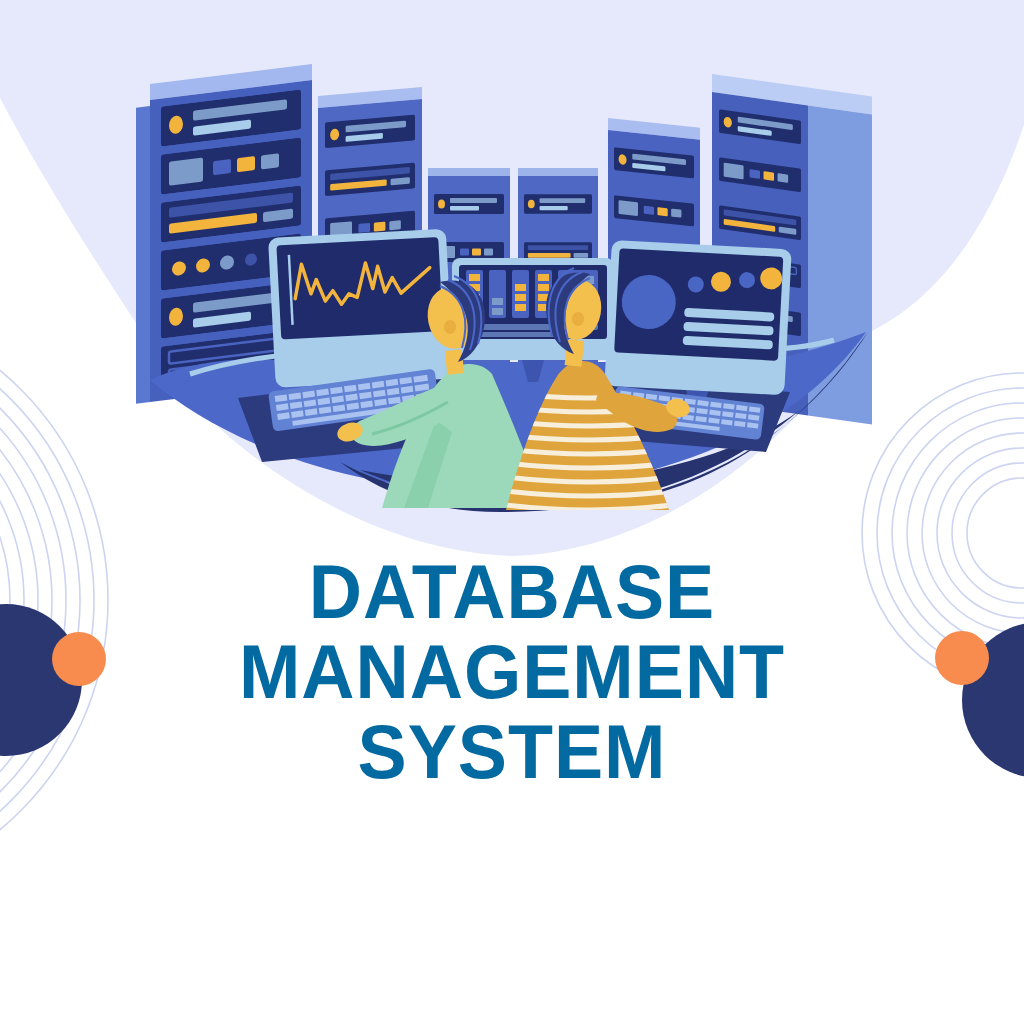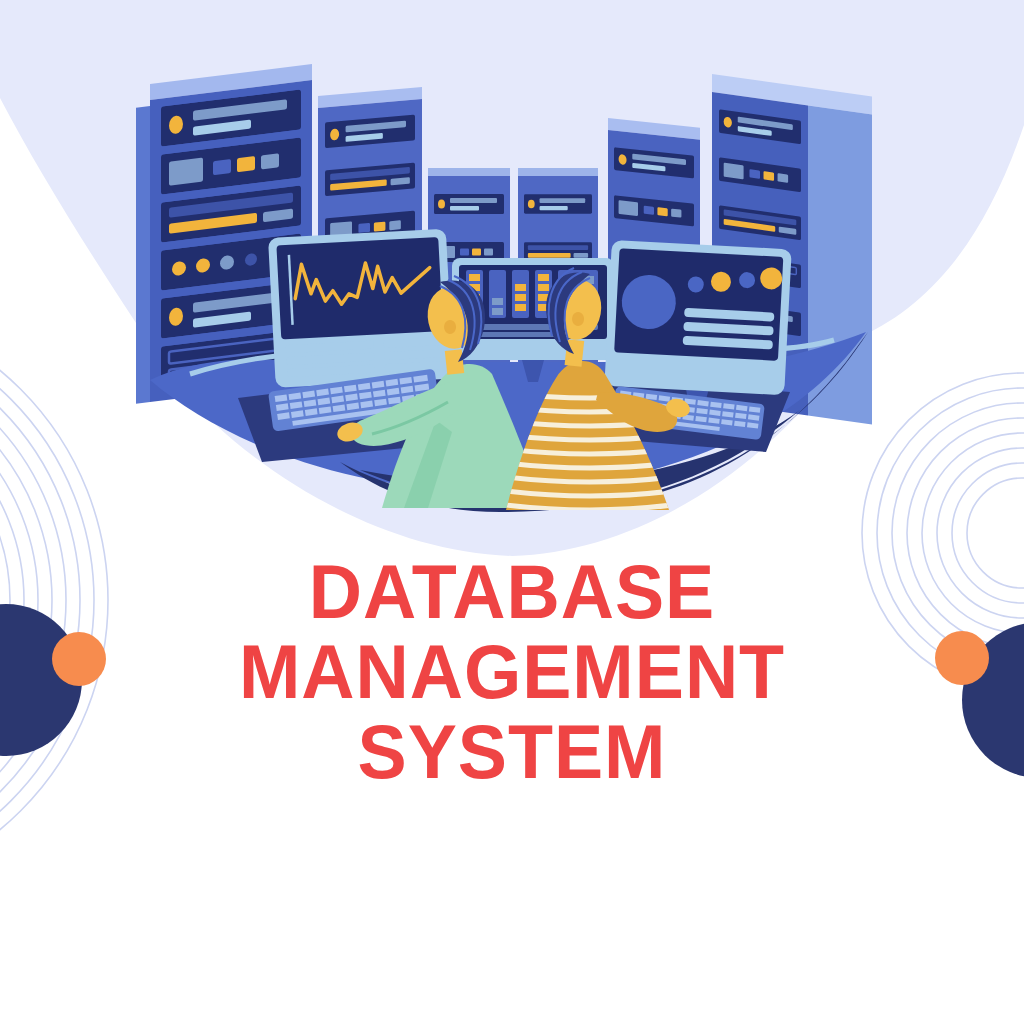--- a/index.html
+++ b/index.html
@@ -3,21 +3,21 @@
 <meta charset="utf-8">
 <style>
   html,body{margin:0;padding:0;background:#ffffff;}
   .canvas{
     position:relative;width:1024px;height:1024px;overflow:hidden;
     background:#ffffff;font-family:"Liberation Sans", sans-serif;
   }
   .scene{position:absolute;left:0;top:0;width:1024px;height:1024px;display:block;}
   .title-block{
     position:absolute;left:0;top:552px;width:1024px;text-align:center;
-    color:#ef4444;font-weight:700;
+    color:#0369a1;font-weight:700;
   }
   .title-line{
     font-size:76px;line-height:80px;letter-spacing:1px;
     transform:scaleX(0.97);transform-origin:center;
     white-space:nowrap;
   }
 </style>
 </head>
 <body>
 

